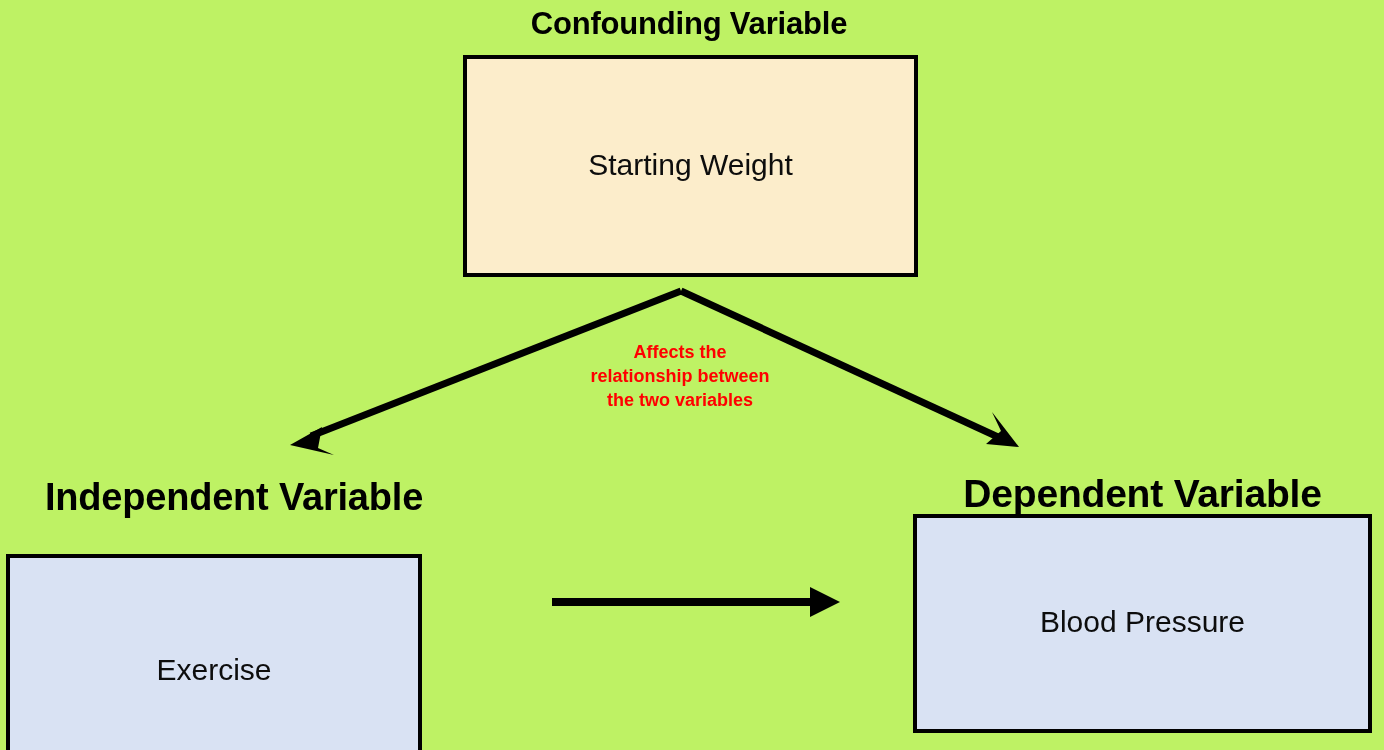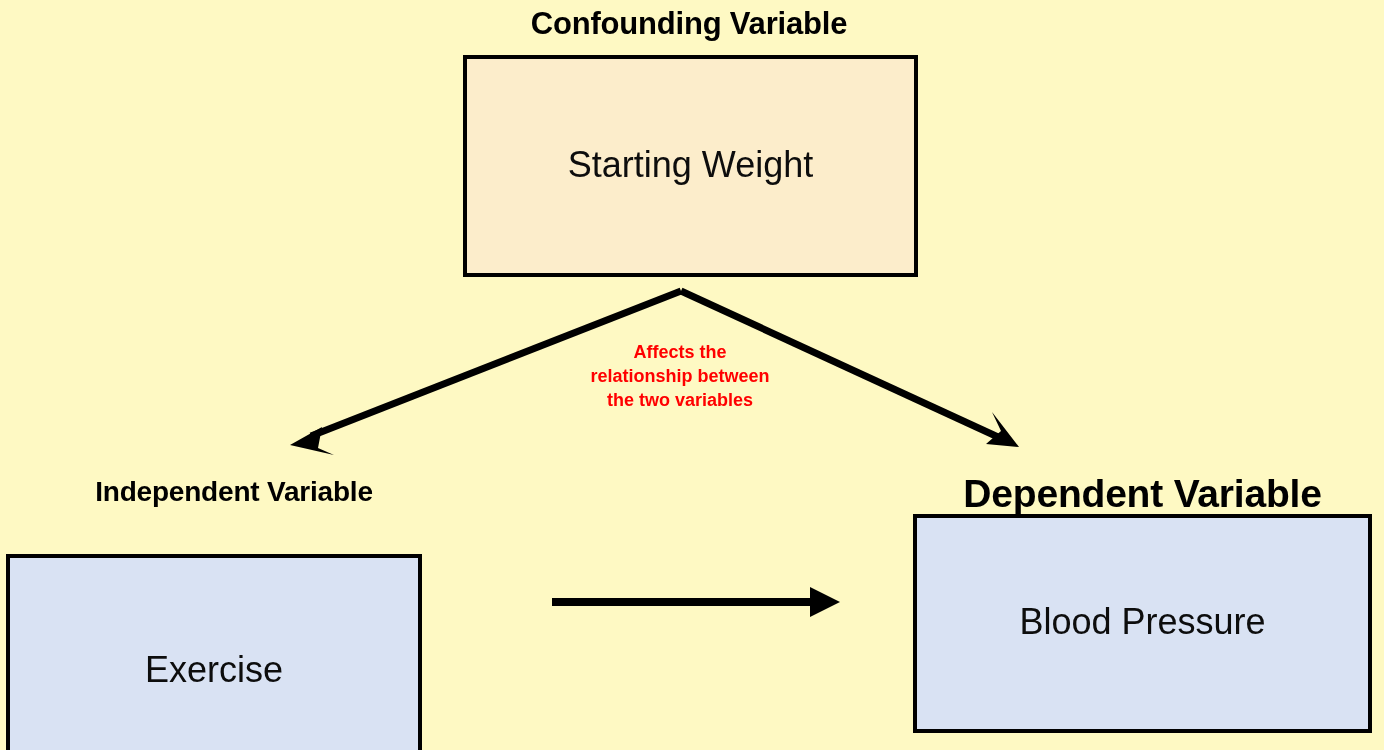--- a/index.html
+++ b/index.html
@@ -34,42 +34,42 @@
     right: 0;
     top: 8px;
     font-size: 31px;
     letter-spacing: -0.2px;
     transform: translateX(-3px);
   }
   #independent-heading {
     left: 6px;
     width: 456px;
     top: 478px;
-    font-size: 28px;
+    font-size: 38px;
     letter-spacing: -0.2px;
   }
   #dependent-heading {
     left: 913px;
     width: 459px;
     top: 474px;
     font-size: 39px;
     letter-spacing: -0.2px;
   }
 
   
   .node-box {
     position: absolute;
     box-sizing: border-box;
     border: 4px solid #000000;
     display: flex;
     align-items: center;
     justify-content: center;
   }
   .node-label {
-    font-size: 36px;
+    font-size: 30px;
     font-weight: normal;
     color: #0d0d0d;
     text-align: center;
     line-height: 1.2;
   }
 
   #confounding-box {
     left: 463px;
     top: 55px;
     width: 455px;
@@ -122,21 +122,21 @@
     text-align: center;
     font-size: 18px;
     font-weight: bold;
     line-height: 1.32;
     white-space: pre-line;
   }
 </style>
 </head>
 <body>
 
-<div id="canvas" style="background: #fef9c3;">
+<div id="canvas" style="background: #bef264;">
 
   <div class="heading" id="confounding-heading">Confounding Variable</div>
 
   <div class="node-box" id="confounding-box" style="background: rgb(252, 237, 203); border-color: rgb(0, 0, 0);">
     <span class="node-label">Starting Weight</span>
   </div>
 
   <svg id="arrow-layer" viewBox="0 0 1384 750" width="1384" height="750">
 
     <g>

